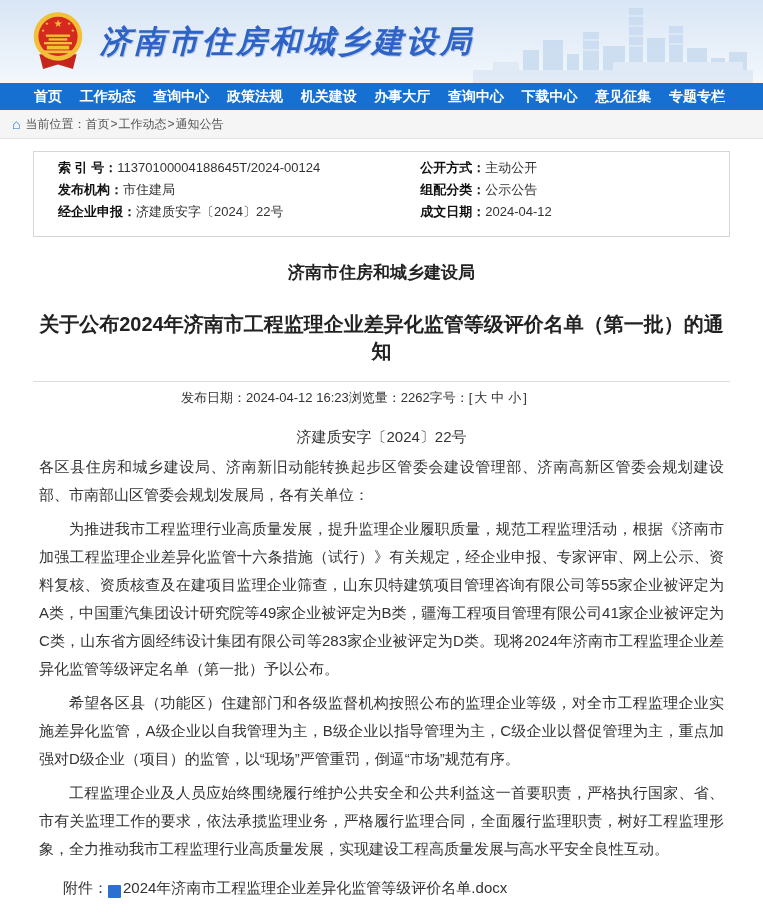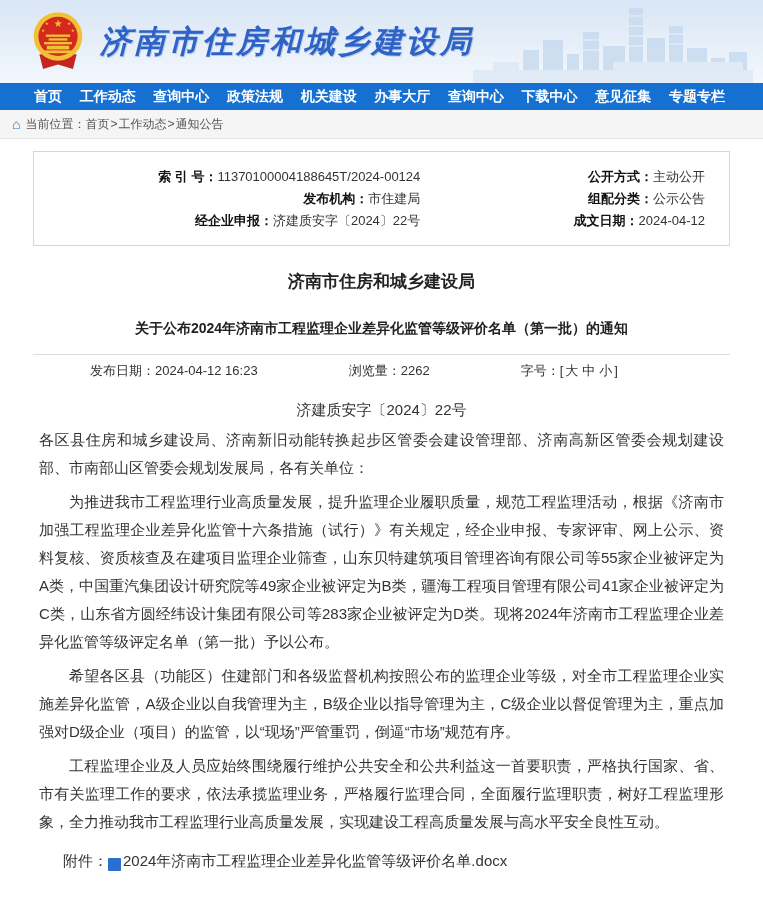--- a/index.html
+++ b/index.html
@@ -32,30 +32,30 @@
   .breadcrumb {
     height:29px; background:#f5f5f5; border-bottom:1px solid #e5e5e5;
     display:flex; align-items:center; padding:0 12px; font-size:12px; color:#555;
   }
   .home-icon { color:#1670d2; font-size:14px; margin-right:5px; line-height:1; }
   .crumb { cursor:pointer; }
   .crumb-sep { margin:0 1px; }
   
   .main { padding:0 33px; }
   .info-box {
-    margin-top:12px; border:1px solid #d6d6d6; padding:14px 24px 13px;
-    display:grid; grid-template-columns:56% 44%; font-size:13px;text-align:right;
+    margin-top:12px; border:1px solid #d6d6d6; padding:5px 24px 13px;
+    display:grid; grid-template-columns:56% 44%; font-size:13px;
   }
   .ib-row { line-height:22px; white-space:nowrap; }
   .ib-label { font-weight:bold; color:#111; }
   .org-title { text-align:center; font-size:17px; font-weight:bold; margin-top:24px; color:#222; }
-  .doc-title { text-align:center; font-size:14px; font-weight:bold; margin-top:27px; color:#222; }
+  .doc-title { text-align:center; font-size:20px; font-weight:bold; margin-top:27px; color:#222; }
   .meta {
     margin-top:16px; border-top:1px solid #dcdcdc;
-    display:flex; justify-content:space-between;
+    display:flex; justify-content:center;
     padding:7px 112px 4px 57px; font-size:13px; color:#333;
   }
   .fontsize-opt { cursor:pointer; margin:0 2px; }
   .doc-number { text-align:center; font-size:15px; margin-top:17px; color:#333; }
   .body-text { margin-top:6px; }
   .body-text p { margin:6px; font-size:15px; line-height:28px; text-align:justify; color:#333; }
   .indent { text-indent:2em; }
   .attachment { margin-top:11px; font-size:15px; line-height:28px; text-indent:2em; }
   .word-doc-icon {
     display:inline-block; width:13px; height:13px; background:#2b6fd0; color:#fff;

